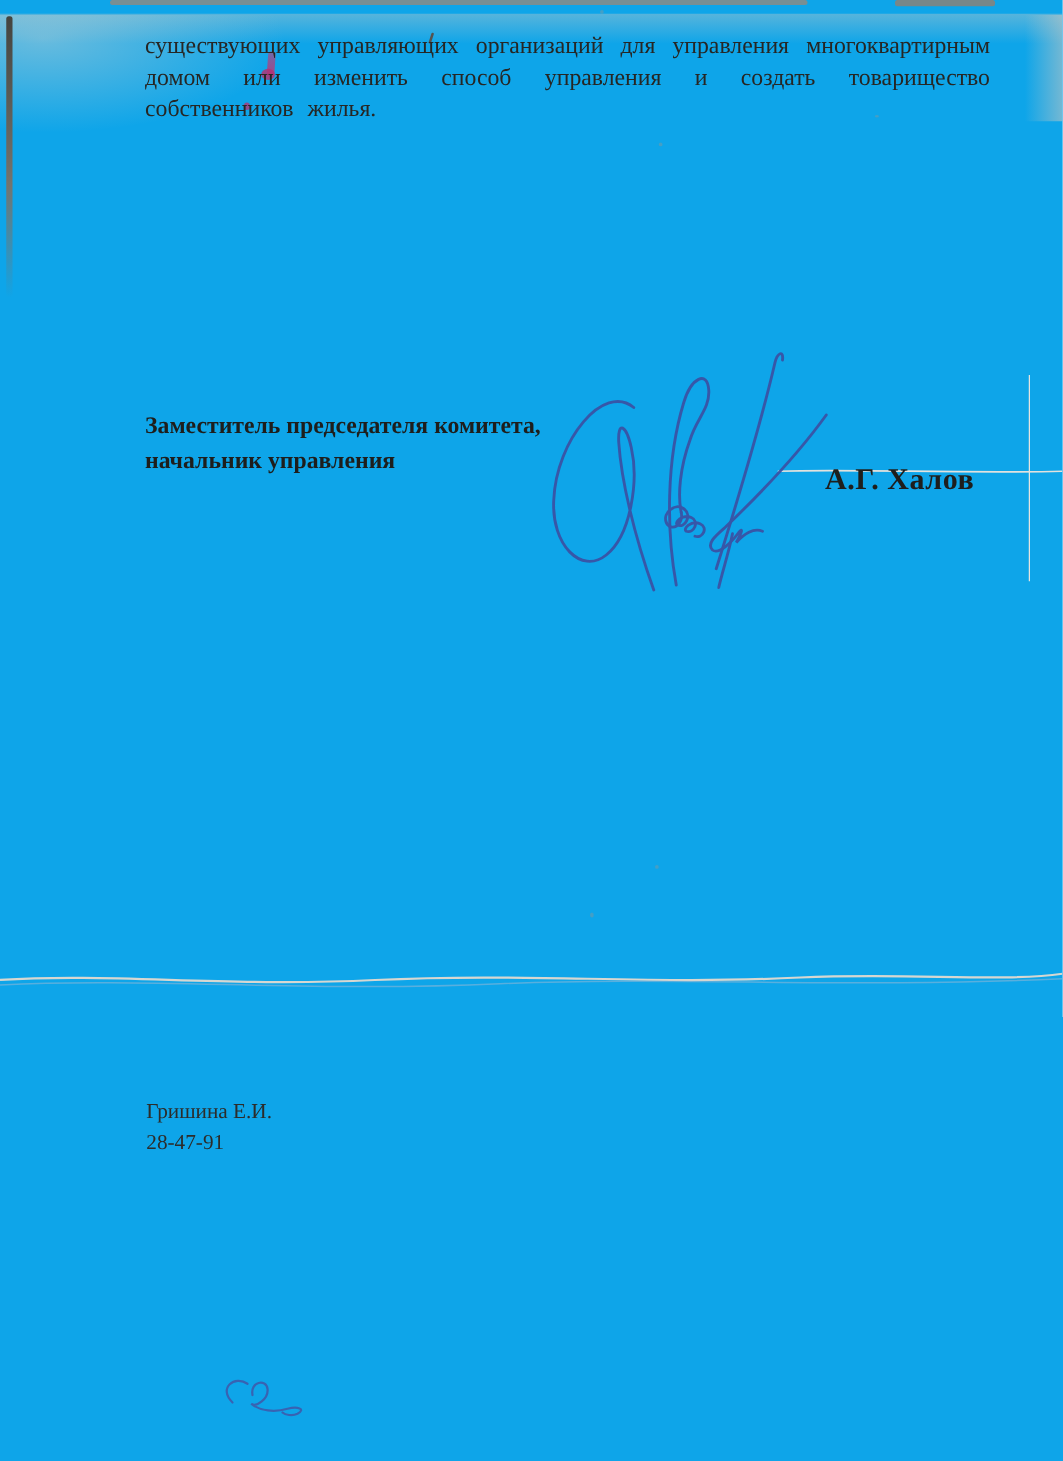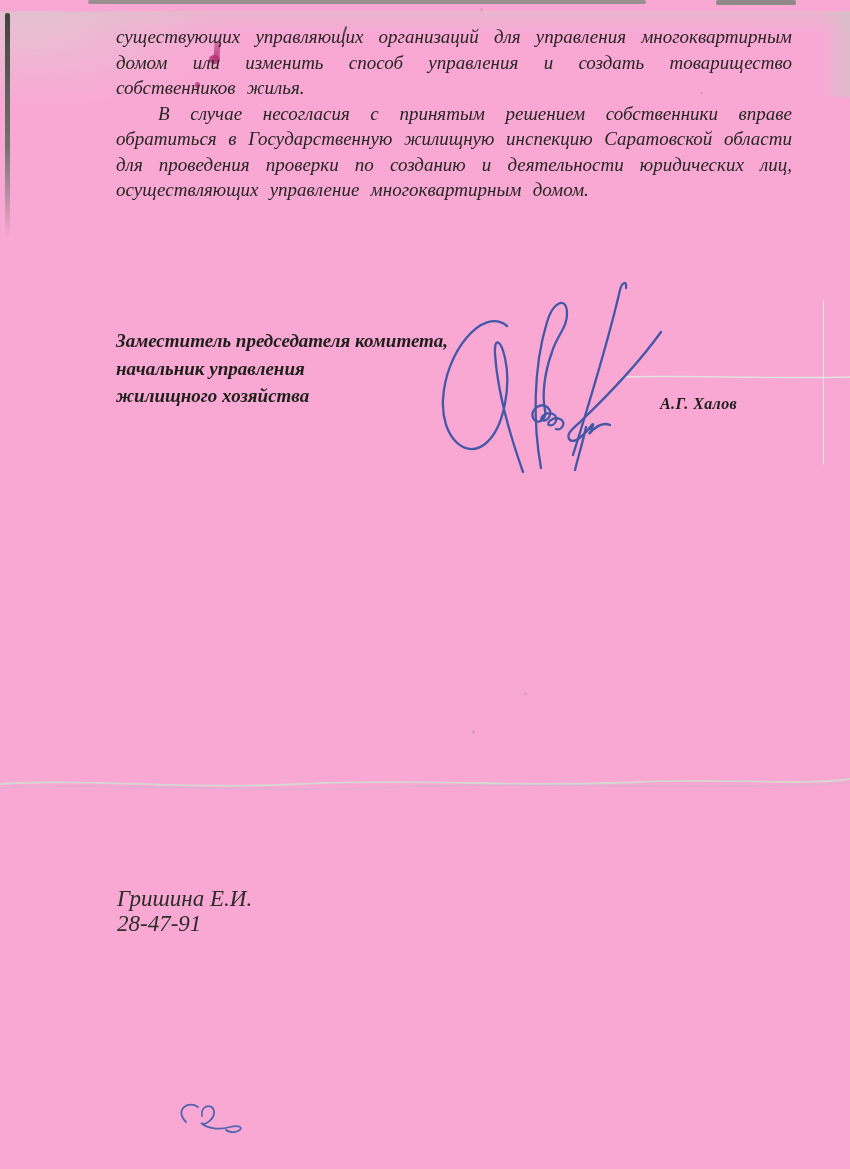--- a/index.html
+++ b/index.html
@@ -1,21 +1,21 @@
 <!DOCTYPE html>
 <html><head>
 <meta charset="utf-8">
 <style>
   html,body{margin:0;padding:0;}
   body{
     width:850px;height:1169px;position:relative;overflow:hidden;
     background:#fdfdfb;
     font-family:"Liberation Serif","DejaVu Serif",serif;
   }
-  .page{position:absolute;inset:0;background:#f9a8d4;font-style:italic;}
+  .page{position:absolute;inset:0;background:#0ea5e9;}
 
   
   .top-strip{position:absolute;background:#87878100;}
   .strip-a{left:88px;top:0;width:558px;height:4px;background:#8b8b85;border-radius:2px;opacity:.85;}
   .strip-b{left:716px;top:0;width:80px;height:5px;background:#84847e;border-radius:2px;opacity:.9;}
   .top-shadow{position:absolute;left:0;top:11px;width:850px;height:24px;
     background:linear-gradient(to bottom,rgba(205,205,198,.38),rgba(205,205,198,0));}
   .topleft-shadow{position:absolute;left:0;top:12px;width:230px;height:95px;
     background:radial-gradient(ellipse at 15% 20%,rgba(215,215,208,.45),rgba(215,215,208,0) 70%);}
   .left-edge-line{position:absolute;left:5px;top:13px;width:5px;height:225px;border-radius:2px;
@@ -35,27 +35,27 @@
   .pink-dot{position:absolute;left:195px;top:82px;width:5px;height:6px;border-radius:50%;
     background:rgba(178,52,118,.8);}
 
   
   .body-text{position:absolute;left:116px;top:24px;width:676px;color:#262624;}
   .para{margin:0;font-size:19px;line-height:25.5px;text-align:justify;word-spacing:.34em;}
   .para.indent{text-indent:42px;}
 
   .sig-titles{position:absolute;left:116px;top:327px;width:360px;color:#1e1e1c;
     font-weight:bold;font-size:19px;line-height:27.5px;}
-  .sig-name{position:absolute;left:660px;top:395px;color:#1e1e1c;
-    font-weight:bold;font-size:16px;letter-spacing:.4px;}
+  .sig-name{position:absolute;left:660px;top:371px;color:#1e1e1c;
+    font-weight:bold;font-size:24px;letter-spacing:.4px;}
   .signature-svg{position:absolute;left:423px;top:272px;width:248px;height:205px;}
   .initials-svg{position:absolute;left:158px;top:1098px;width:100px;height:42px;}
 
   .footer-contact{position:absolute;left:117px;top:876px;color:#2c2c2a;
-    font-size:23px;line-height:25px;margin-top:10px;}
+    font-size:17px;line-height:25px;}
 </style>
 </head>
 <body>
 
 <div class="page">
 
   <div class="top-strip strip-a"></div>
   <div class="top-strip strip-b"></div>
   <div class="top-shadow"></div>
   <div class="topleft-shadow"></div>
@@ -78,27 +78,25 @@
   <div class="speck" style="left:472px;top:730px;width:3px;height:4px;"></div>
   <div class="speck" style="left:524px;top:692px;width:3px;height:3px;"></div>
 
   <div class="tick-mark"></div>
   <div class="pink-streak"></div>
   <div class="pink-blob"></div>
   <div class="pink-dot"></div>
 
   <div class="body-text">
     <p class="para">существующих управляющих организаций для управления многоквартирным домом или изменить способ управления и создать товарищество собственников жилья.</p>
-    <p class="para indent">В случае несогласия с принятым решением собственники вправе обратиться в Государственную жилищную инспекцию Саратовской области для проведения проверки по созданию и деятельности юридических лиц, осуществляющих управление многоквартирным домом.</p>
   </div>
 
   <div class="sig-titles">
     <div>Заместитель председателя комитета,</div>
     <div>начальник управления</div>
-    <div>жилищного хозяйства</div>
   </div>
 
   <svg class="signature-svg" viewBox="0 0 248 205" fill="none">
     <g stroke="#3a53a5" stroke-width="2.3" stroke-linecap="round" opacity="0.95">
       <path d="M84,54 C60,34 22,80 20,128 C18,164 42,188 62,172 C82,156 88,112 82,86 C78,68 71,64 72,82 C74,112 84,155 100,200"></path>
       <path d="M118,196 C110,152 110,96 124,50 C130,30 143,24 144,40 C145,55 134,63 129,80 C121,102 119,124 122,138"></path>
       <path d="M122,138 C124,148 114,154 110,146 C107,138 117,130 124,135 C131,140 125,151 119,148 C116,146 123,139 130,142 C137,145 132,155 126,153 C123,151 130,144 137,147 C144,150 139,159 133,157"></path>
       <path d="M150,183 C165,135 185,70 197,18 C199,10 204,8 203,16"></path>
       <path d="M238,60 C215,92 180,128 157,150 C149,157 142,163 147,168 C152,172 162,162 168,154 C172,149 170,155 166,162 C172,155 180,150 187,153"></path>
       <path d="M163,155 C160,170 155,185 152,198"></path>

